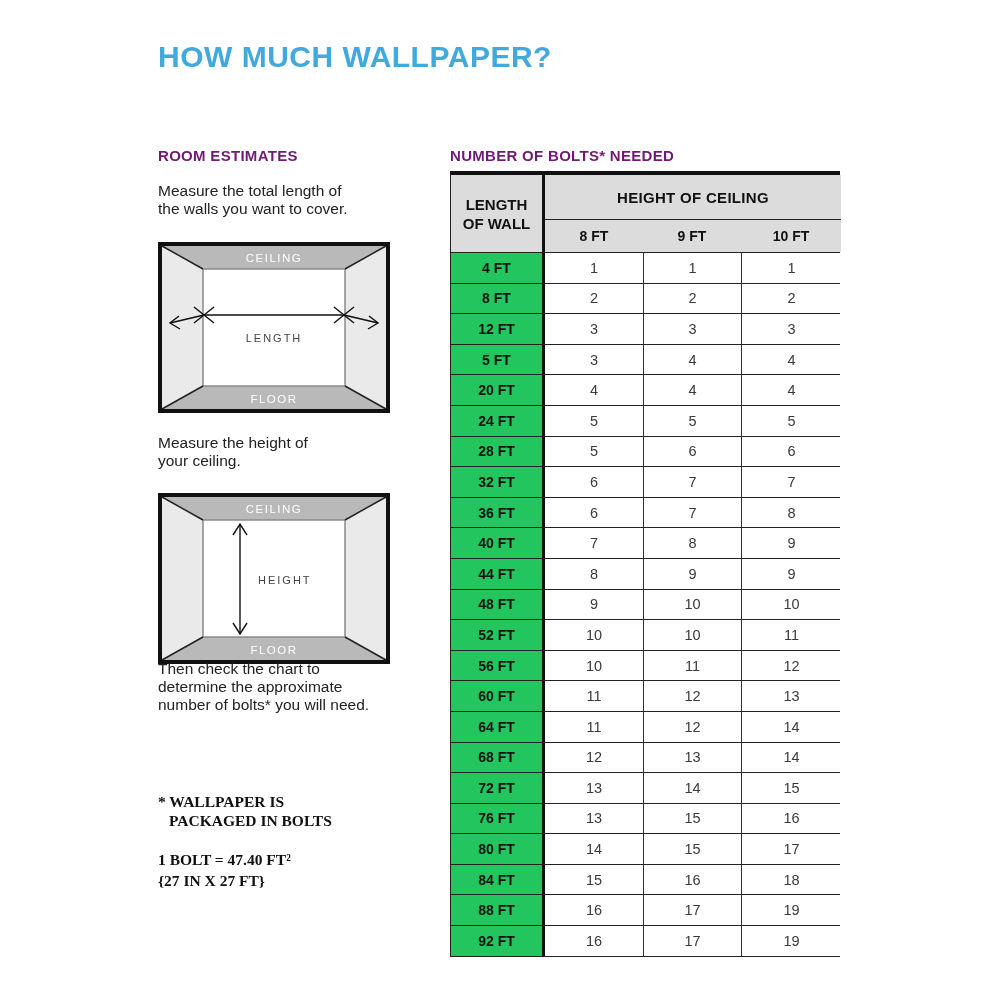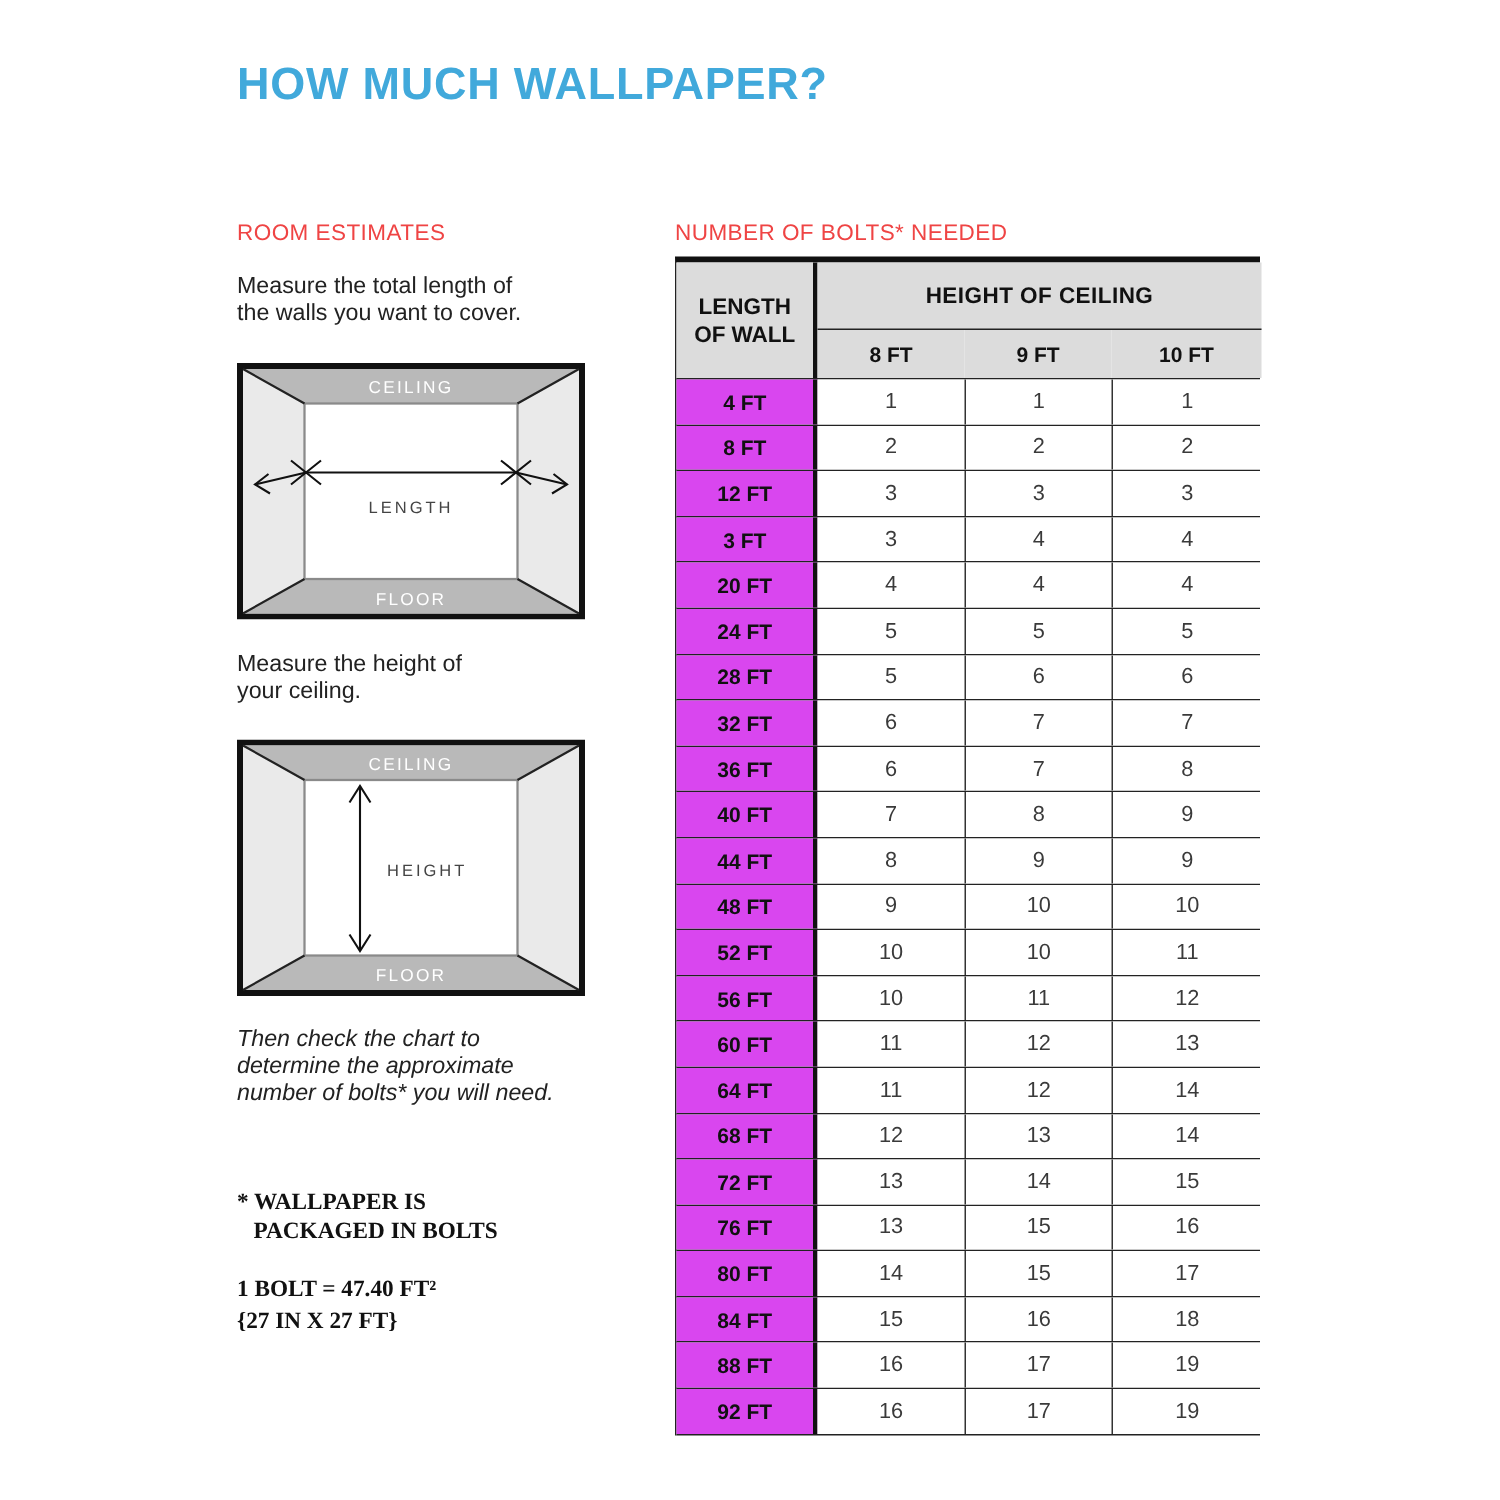--- a/index.html
+++ b/index.html
@@ -6,34 +6,34 @@
   html, body { width: 1000px; height: 1000px; background: #fff; }
   body { font-family: "Liberation Sans", sans-serif; position: relative; color: #1a1a1a; }
   .abs { position: absolute; }
 
   .page-title {
     left: 158px; top: 40px;
     font-size: 30px; font-weight: bold; letter-spacing: 0.5px;
     color: #41a9db;
   }
   .section-heading {
-    font-size: 15px; font-weight: normal; letter-spacing: 0.3px;
-    color: #ef4444;
+    font-size: 15px; font-weight: bold; letter-spacing: 0.3px;
+    color: #701a75;
   }
   .left-heading { left: 158px; top: 147px; }
   .table-heading { left: 450px; top: 147px; width: 390px; }
 
   .para {
     left: 158px; width: 300px;
     font-size: 15.5px; line-height: 18px; color: #222;
     white-space: pre-line;
   }
   .para-1 { top: 182px; }
   .para-2 { top: 434px; }
-  .para-3 { top: 684px; font-style: italic; }
+  .para-3 { top: 660px; }
 
   .note {
     left: 158px; font-size: 15.5px; font-weight: bold; color: #111;
     line-height: 19px;
     font-family: Liberation Serif, serif;
   }
   .note-asterisk { top: 792px; }
   .note-asterisk .indent { padding-left: 11px; }
   .note-bolt { top: 849px; line-height: 21px; }
 
@@ -64,21 +64,21 @@
   .th-sub { grid-row: 2; font-size: 14px; }
 
   .trow {
     display: grid;
     grid-template-columns: 94px 98px 98px 100px;
     height: 30.6px;
     border-bottom: 1.5px solid #222;
   }
   .cell { display: flex; align-items: center; justify-content: center; }
   .cell.label {
-    background: #d946ef; border-right: 3px solid #111;
+    background: #22c55e; border-right: 3px solid #111;
     font-weight: bold; font-size: 14px; color: #111;
   }
   .cell.num { font-size: 14.5px; color: #3a3a3a; background: #fff; }
   .cell.num.c2, .cell.num.c3 { border-left: 1.5px solid #333; }
 
   svg text { font-family: "Liberation Sans", sans-serif; }
 </style>
 </head>
 <body>
 
@@ -173,21 +173,21 @@
   </div>
 
   <div class="trow">
     <div class="cell label">12 FT</div>
     <div class="cell num c1">3</div>
     <div class="cell num c2">3</div>
     <div class="cell num c3">3</div>
   </div>
 
   <div class="trow">
-    <div class="cell label">3 FT</div>
+    <div class="cell label">5 FT</div>
     <div class="cell num c1">3</div>
     <div class="cell num c2">4</div>
     <div class="cell num c3">4</div>
   </div>
 
   <div class="trow">
     <div class="cell label">20 FT</div>
     <div class="cell num c1">4</div>
     <div class="cell num c2">4</div>
     <div class="cell num c3">4</div>

